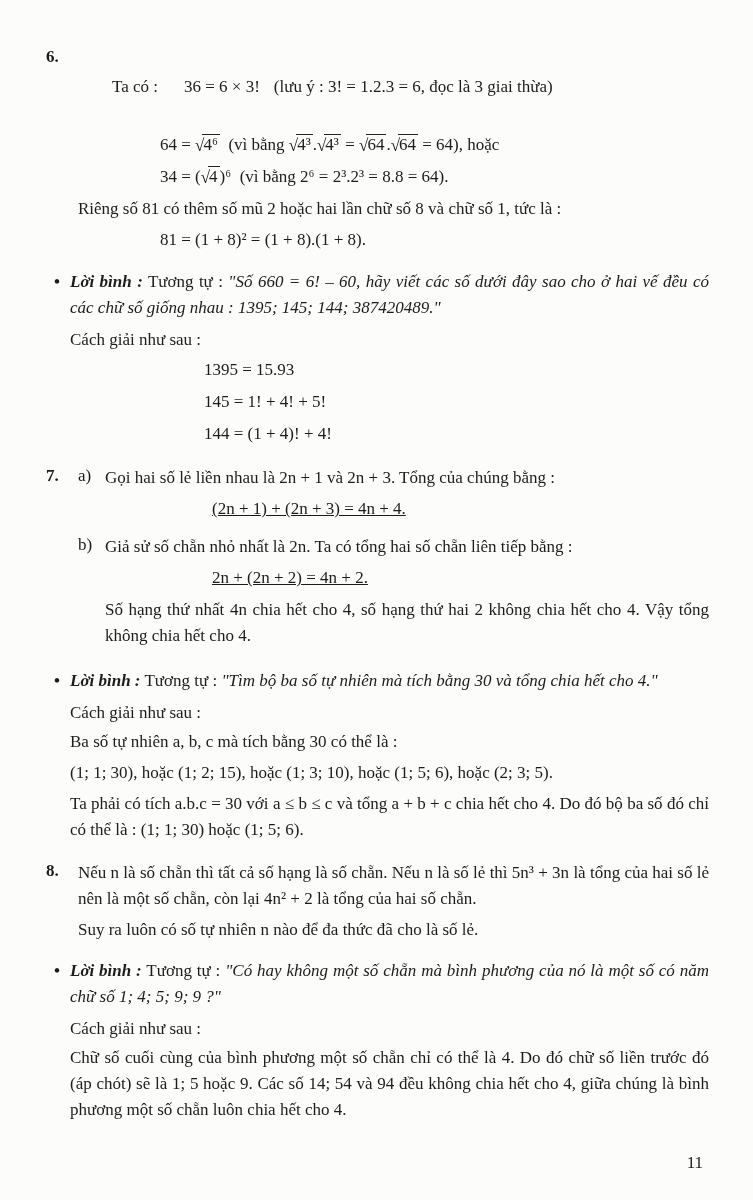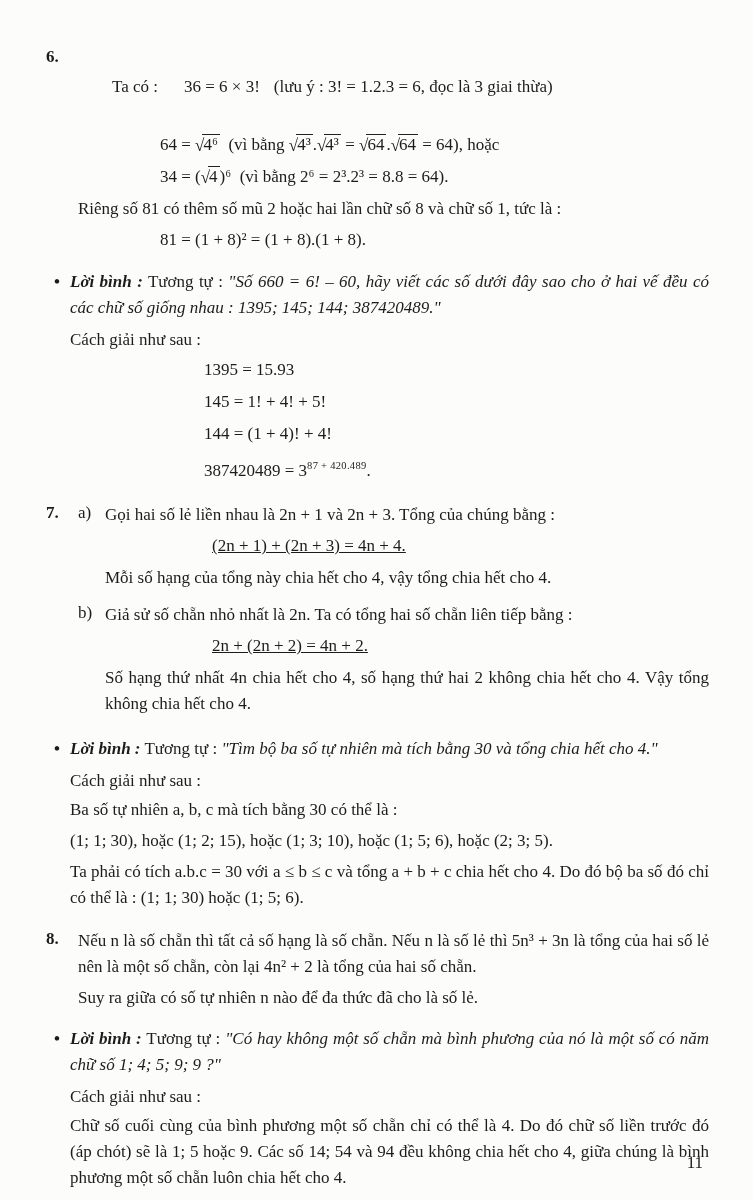--- a/index.html
+++ b/index.html
@@ -78,33 +78,31 @@
     <div class="item-body">
       <p class="lb-text">
         <span class="lb-label">Lời bình :</span>
         <span>Tương tự :</span>
         <span class="lb-quote">"Số 660 = 6! – 60, hãy viết các số dưới đây sao cho ở hai vế đều có các chữ số giống nhau : 1395; 145; 144; 387420489."</span>
       </p>
       <p class="para-tight">Cách giải như sau :</p>
       <div class="fline ind-2">1395 = 15.93</div>
       <div class="fline ind-2">145 = 1! + 4! + 5!</div>
       <div class="fline ind-2">144 = (1 + 4)! + 4!</div>
-      <div class="fline ind-2"><span>387420489 = 3</span><span class="sup">87 + 420.489</span><span>.</span></div>
     </div>
   </div>
 
   <section class="item">
     <span class="item-num">7.</span>
     <div class="item-body">
       <div class="sub">
         <span class="sub-label">a)</span>
         <div class="sub-body">
           <p class="para">Gọi hai số lẻ liền nhau là 2n + 1 và 2n + 3. Tổng của chúng bằng :</p>
           <div class="fline ind-3">(2n + 1) + (2n + 3) = 4n + 4.</div>
-          <p class="para">Mỗi số hạng của tổng này chia hết cho 4, vậy tổng chia hết cho 4.</p>
         </div>
       </div>
       <div class="sub">
         <span class="sub-label">b)</span>
         <div class="sub-body">
           <p class="para">Giả sử số chẵn nhỏ nhất là 2n. Ta có tổng hai số chẵn liên tiếp bằng :</p>
           <div class="fline ind-3">2n + (2n + 2) = 4n + 2.</div>
           <p class="para">Số hạng thứ nhất 4n chia hết cho 4, số hạng thứ hai 2 không chia hết cho 4. Vậy tổng không chia hết cho 4.</p>
         </div>
       </div>
@@ -123,21 +121,21 @@
       <p class="para">Ba số tự nhiên a, b, c mà tích bằng 30 có thể là :</p>
       <p class="para">(1; 1; 30), hoặc (1; 2; 15), hoặc (1; 3; 10), hoặc (1; 5; 6), hoặc (2; 3; 5).</p>
       <p class="para">Ta phải có tích a.b.c = 30 với a ≤ b ≤ c và tổng a + b + c chia hết cho 4. Do đó bộ ba số đó chỉ có thể là : (1; 1; 30) hoặc (1; 5; 6).</p>
     </div>
   </div>
 
   <section class="item">
     <span class="item-num">8.</span>
     <div class="item-body">
       <p class="para">Nếu n là số chẵn thì tất cả số hạng là số chẵn. Nếu n là số lẻ thì 5n³ + 3n là tổng của hai số lẻ nên là một số chẵn, còn lại 4n² + 2 là tổng của hai số chẵn.</p>
-      <p class="para">Suy ra giữa có số tự nhiên n nào để đa thức đã cho là số lẻ.</p>
+      <p class="para">Suy ra luôn có số tự nhiên n nào để đa thức đã cho là số lẻ.</p>
     </div>
   </section>
 
   <div class="bullet-block">
     <span class="bullet">•</span>
     <div class="item-body">
       <p class="lb-text">
         <span class="lb-label">Lời bình :</span>
         <span>Tương tự :</span>
         <span class="lb-quote">"Có hay không một số chẵn mà bình phương của nó là một số có năm chữ số 1; 4; 5; 9; 9 ?"</span>

